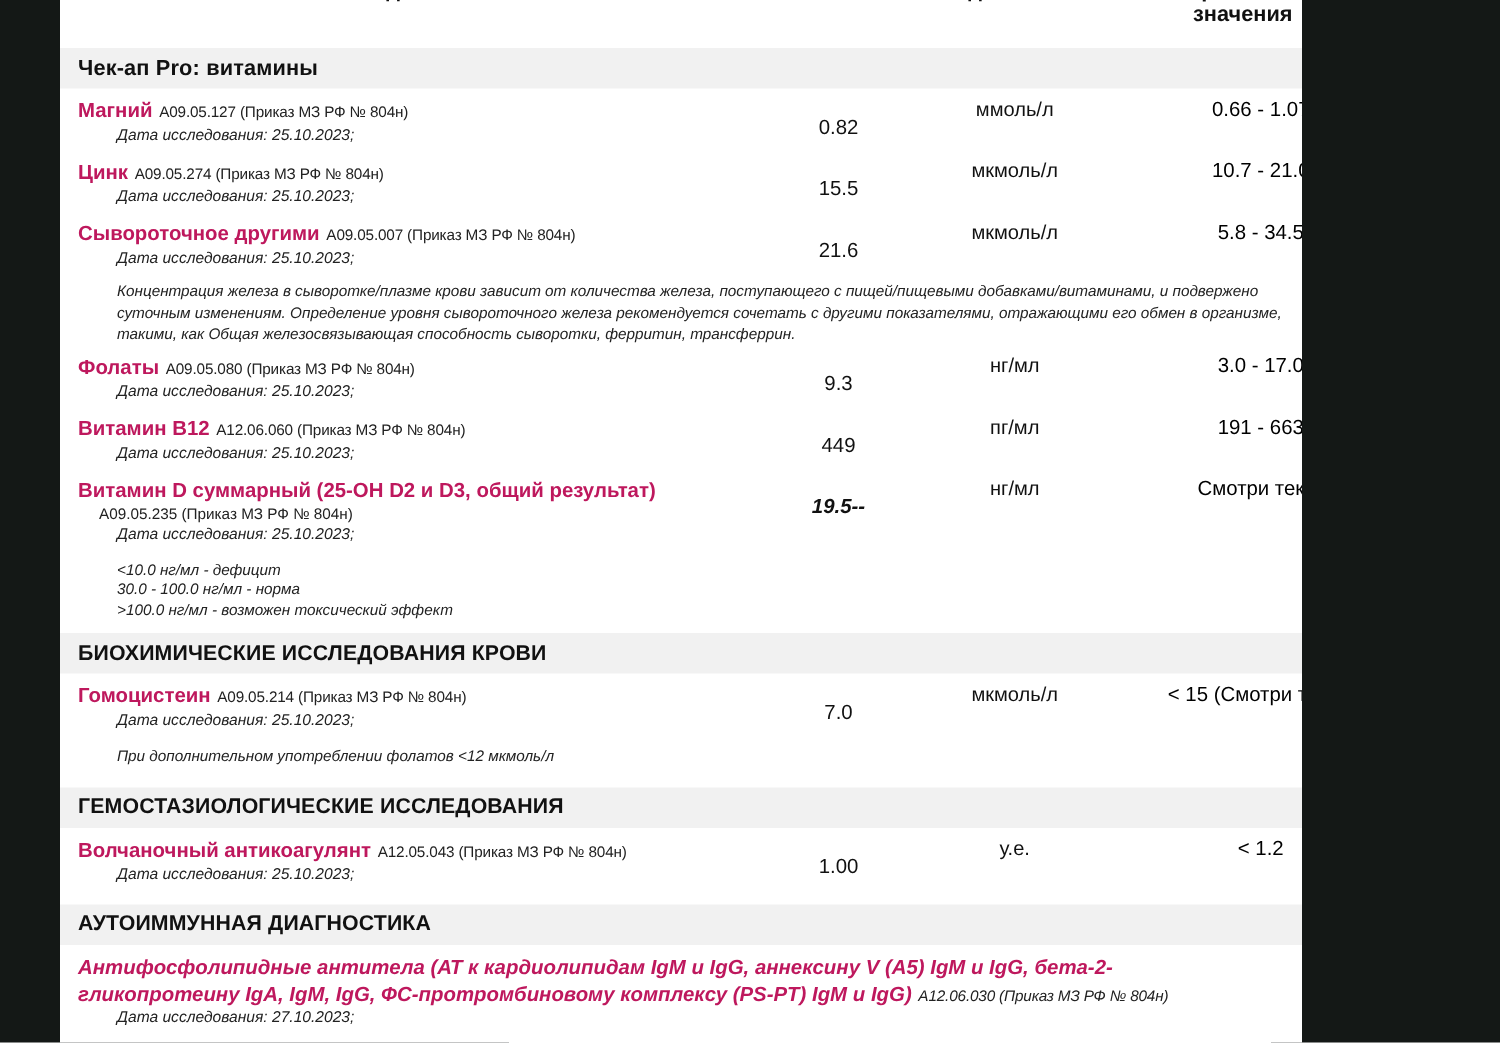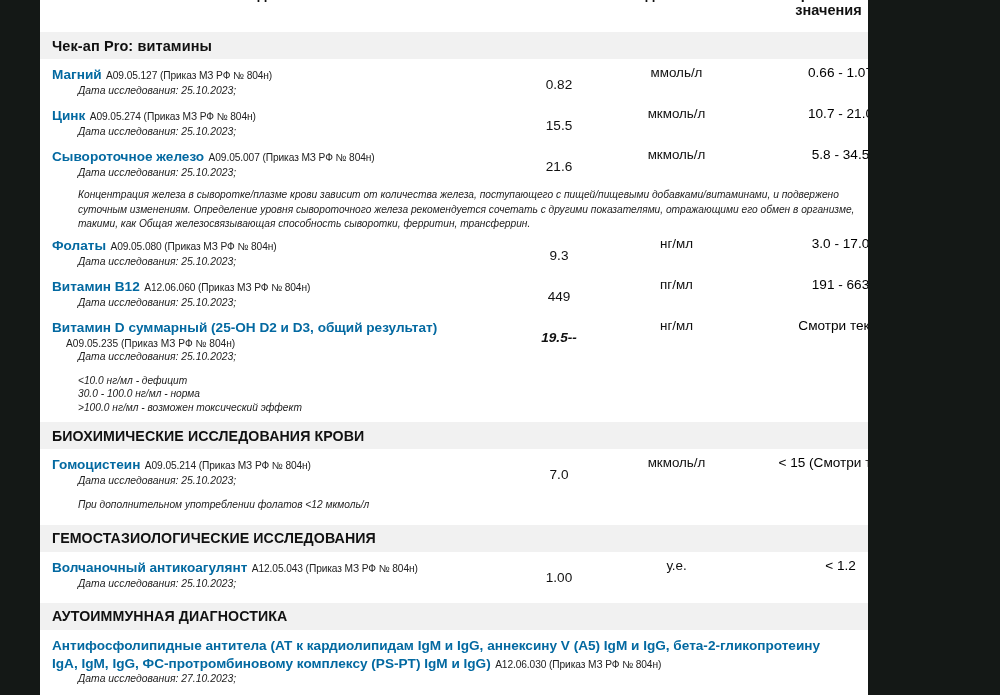--- a/index.html
+++ b/index.html
@@ -54,21 +54,21 @@
   }
   .band span{
     font-weight:bold;font-size:14.5px;color:#111;letter-spacing:.1px;
   }
   .band.upper span{font-size:14.2px;}
 
   
   .row{position:relative;padding-left:12px;box-sizing:border-box;}
   .rowline{position:relative;height:19px;}
   .nm{
-    font-weight:bold;font-size:13.6px;color:#0369a1;
+    font-weight:bold;font-size:13.6px;color:#be185d;
     white-space:nowrap;
   }
   .nm.wrapok{white-space:normal;line-height:16px;}
   .code{
     font-weight:normal;font-size:10.2px;color:#222;
     letter-spacing:-.1px;
   }
   .codeline{
     font-weight:normal;font-size:10.2px;color:#222;
     padding-left:0;line-height:13px;margin-left:14px;
@@ -145,21 +145,21 @@
         <div class="c-unit unit">мкмоль/л</div>
         <div class="c-ref ref">10.7 - 21.0</div>
       </div>
       <div class="date">Дата исследования: 25.10.2023;</div>
     </div>
     <div class="sp8"></div>
 
     <div class="row cols">
       <div class="rowline">
         <div class="c-name">
-          <span class="nm">Сывороточное железо</span>
+          <span class="nm">Сывороточное другими</span>
           <span class="code">A09.05.007 (Приказ МЗ РФ № 804н)</span>
         </div>
         <div class="c-val val">21.6</div>
         <div class="c-unit unit">мкмоль/л</div>
         <div class="c-ref ref">5.8 - 34.5</div>
       </div>
       <div class="date">Дата исследования: 25.10.2023;</div>
       <div class="sp8"></div>
       <div class="note">Концентрация железа в сыворотке/плазме крови зависит от количества железа, поступающего с пищей/пищевыми добавками/витаминами, и подвержено суточным изменениям. Определение уровня сывороточного железа рекомендуется сочетать с другими показателями, отражающими его обмен в организме, такими, как Общая железосвязывающая способность сыворотки, ферритин, трансферрин.</div>
     </div>
@@ -253,21 +253,21 @@
     </div>
     <div class="sp12"></div>
 
     <div class="band upper">
       <span>АУТОИММУННАЯ ДИАГНОСТИКА</span>
     </div>
     <div class="sp6"></div>
 
     <div class="row cols">
       <div style="position:relative;">
-        <div style="width:780px;">
+        <div style="width:780px;font-style:italic;">
           <span class="nm wrapok">Антифосфолипидные антитела (АТ к кардиолипидам IgM и IgG, аннексину V (A5) IgM и IgG, бета-2-гликопротеину IgA, IgM, IgG, ФС-протромбиновому комплексу (PS-PT) IgM и IgG)</span>
           <span class="code">A12.06.030 (Приказ МЗ РФ № 804н)</span>
         </div>
       </div>
       <div class="date">Дата исследования: 27.10.2023;</div>
     </div>
 
   </div>
 </div>
 

